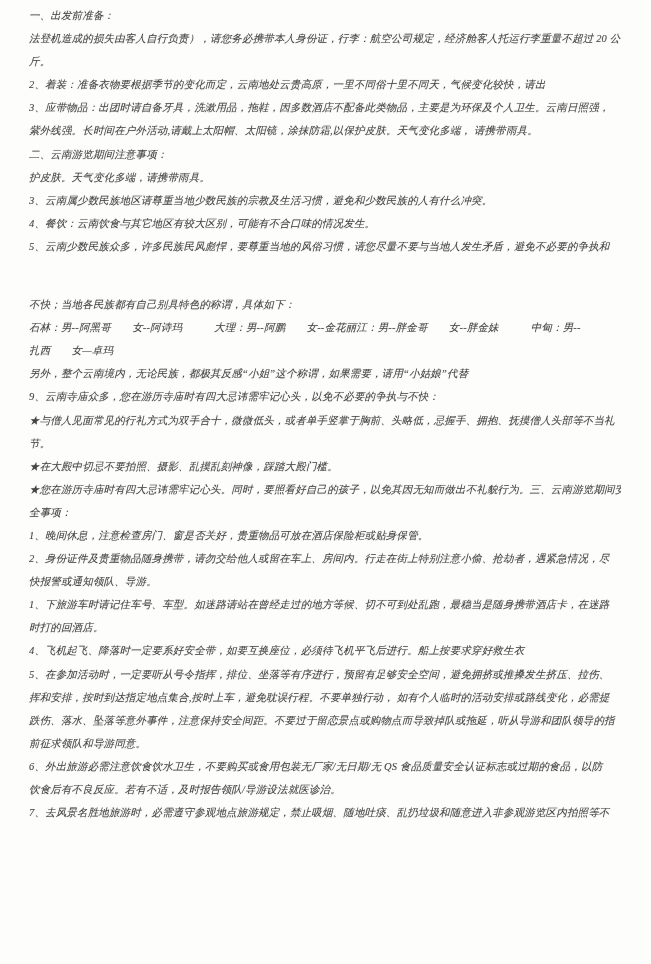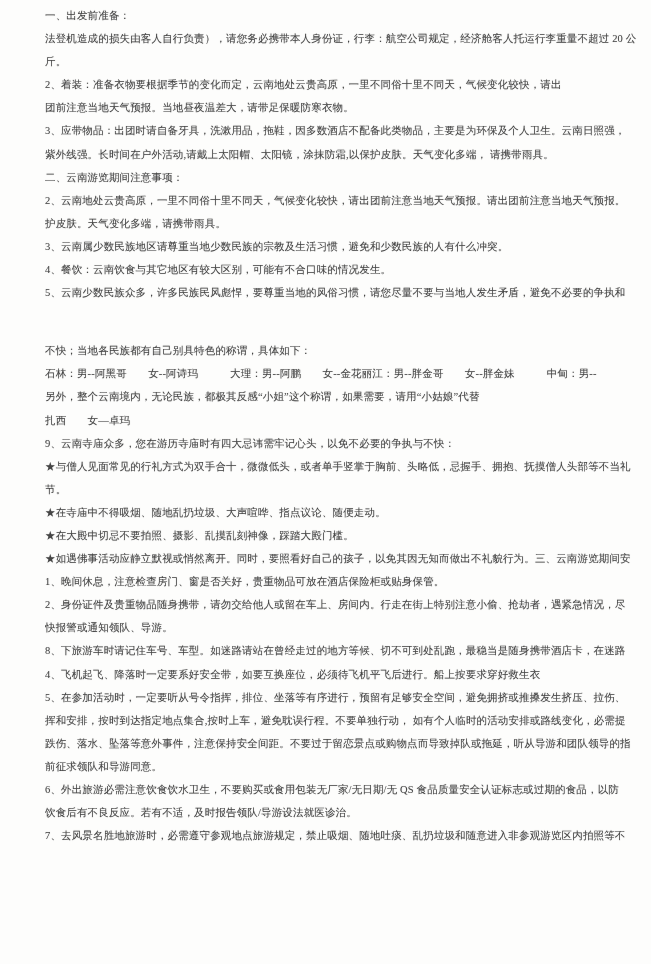--- a/index.html
+++ b/index.html
@@ -46,25 +46,26 @@
       #c29a66 79%,
       #4b4742 82%,
       #403d39 88%,
       #dcd9d4 91%,
       #e6e4df 100%
     );
     opacity: 0.85;
   }
   .text-area {
     position: absolute;
-    left: 45px;
+    left: 29px;
     top: 4px;
     width: 592px;
     height: 956px;
     overflow: hidden;
+    font-style: italic;
   }
   .line {
     height: 23.1px;
     line-height: 23.1px;
     white-space: nowrap;
     font-size: 10.5px;
     letter-spacing: 0.15px;
     color: #454545;
     text-shadow: 0 0 1px rgba(90, 90, 90, 0.35);
     font-weight: 500;
@@ -76,44 +77,43 @@
 </head>
 <body>
 
 <div class="page">
   <div class="left-strip"></div>
   <div class="text-area">
       <div class="line">一、出发前准备：</div>
       <div class="line">法登机造成的损失由客人自行负责），请您务必携带本人身份证，行李：航空公司规定，经济舱客人托运行李重量不超过 20 公</div>
       <div class="line">斤。</div>
       <div class="line">2、着装：准备衣物要根据季节的变化而定，云南地处云贵高原，一里不同俗十里不同天，气候变化较快，请出</div>
-      <div class="line">团前注意当地天气预报。当地昼夜温差大，请带足保暖防寒衣物。</div>
       <div class="line">3、应带物品：出团时请自备牙具，洗漱用品，拖鞋，因多数酒店不配备此类物品，主要是为环保及个人卫生。云南日照强，</div>
       <div class="line">紫外线强。长时间在户外活动,请戴上太阳帽、太阳镜，涂抹防霜,以保护皮肤。天气变化多端， 请携带雨具。</div>
       <div class="line">二、云南游览期间注意事项：</div>
-      <div class="line">2、云南地处云贵高原，一里不同俗十里不同天，气候变化较快，请出团前注意当地天气预报。请出团前注意当地天气预报。</div>
       <div class="line">护皮肤。天气变化多端，请携带雨具。</div>
       <div class="line">3、云南属少数民族地区请尊重当地少数民族的宗教及生活习惯，避免和少数民族的人有什么冲突。</div>
       <div class="line">4、餐饮：云南饮食与其它地区有较大区别，可能有不合口味的情况发生。</div>
       <div class="line">5、云南少数民族众多，许多民族民风彪悍，要尊重当地的风俗习惯，请您尽量不要与当地人发生矛盾，避免不必要的争执和</div>
       <div class="line blank"></div>
       <div class="line">不快；当地各民族都有自己别具特色的称谓，具体如下：</div>
       <div class="line">石林：男--阿黑哥　　女--阿诗玛　　　大理：男--阿鹏　　女--金花丽江：男--胖金哥　　女--胖金妹　　　中甸：男--</div>
+      <div class="line">扎西　　女—卓玛</div>
       <div class="line">另外，整个云南境内，无论民族，都极其反感“小姐”这个称谓，如果需要，请用“小姑娘”代替</div>
-      <div class="line">扎西　　女—卓玛</div>
       <div class="line">9、云南寺庙众多，您在游历寺庙时有四大忌讳需牢记心头，以免不必要的争执与不快：</div>
       <div class="line">★与僧人见面常见的行礼方式为双手合十，微微低头，或者单手竖掌于胸前、头略低，忌握手、拥抱、抚摸僧人头部等不当礼</div>
       <div class="line">节。</div>
-      <div class="line">★在寺庙中不得吸烟、随地乱扔垃圾、大声喧哗、指点议论、随便走动。</div>
       <div class="line">★在大殿中切忌不要拍照、摄影、乱摸乱刻神像，踩踏大殿门槛。</div>
-      <div class="line">★如遇佛事活动应静立默视或悄然离开。同时，要照看好自己的孩子，以免其因无知而做出不礼貌行为。三、云南游览期间安</div>
+      <div class="line">★您在游历寺庙时有四大忌讳需牢记心头。同时，要照看好自己的孩子，以免其因无知而做出不礼貌行为。三、云南游览期间安</div>
+      <div class="line">全事项：</div>
       <div class="line">1、晚间休息，注意检查房门、窗是否关好，贵重物品可放在酒店保险柜或贴身保管。</div>
       <div class="line">2、身份证件及贵重物品随身携带，请勿交给他人或留在车上、房间内。行走在街上特别注意小偷、抢劫者，遇紧急情况，尽</div>
       <div class="line">快报警或通知领队、导游。</div>
-      <div class="line">8、下旅游车时请记住车号、车型。如迷路请站在曾经走过的地方等候、切不可到处乱跑，最稳当是随身携带酒店卡，在迷路</div>
+      <div class="line">1、下旅游车时请记住车号、车型。如迷路请站在曾经走过的地方等候、切不可到处乱跑，最稳当是随身携带酒店卡，在迷路</div>
+      <div class="line">时打的回酒店。</div>
       <div class="line">4、飞机起飞、降落时一定要系好安全带，如要互换座位，必须待飞机平飞后进行。船上按要求穿好救生衣</div>
       <div class="line">5、在参加活动时，一定要听从号令指挥，排位、坐落等有序进行，预留有足够安全空间，避免拥挤或推搡发生挤压、拉伤、</div>
       <div class="line">挥和安排，按时到达指定地点集合,按时上车，避免耽误行程。不要单独行动， 如有个人临时的活动安排或路线变化，必需提</div>
       <div class="line">跌伤、落水、坠落等意外事件，注意保持安全间距。不要过于留恋景点或购物点而导致掉队或拖延，听从导游和团队领导的指</div>
       <div class="line">前征求领队和导游同意。</div>
       <div class="line">6、外出旅游必需注意饮食饮水卫生，不要购买或食用包装无厂家/无日期/无 QS 食品质量安全认证标志或过期的食品，以防</div>
       <div class="line">饮食后有不良反应。若有不适，及时报告领队/导游设法就医诊治。</div>
       <div class="line">7、去风景名胜地旅游时，必需遵守参观地点旅游规定，禁止吸烟、随地吐痰、乱扔垃圾和随意进入非参观游览区内拍照等不</div>
     </div>
 </div>

